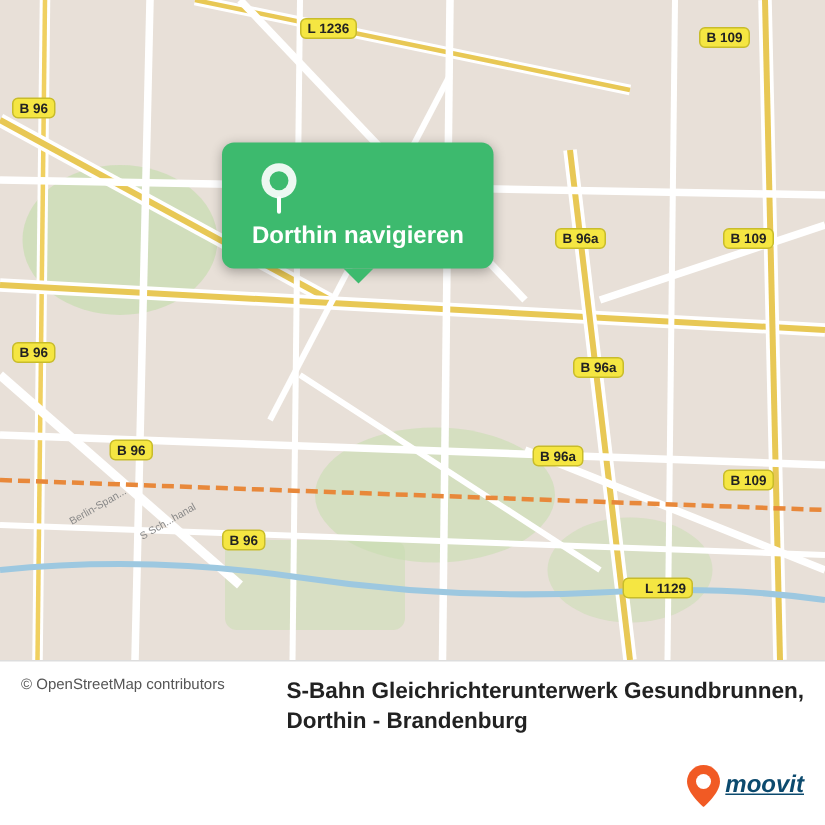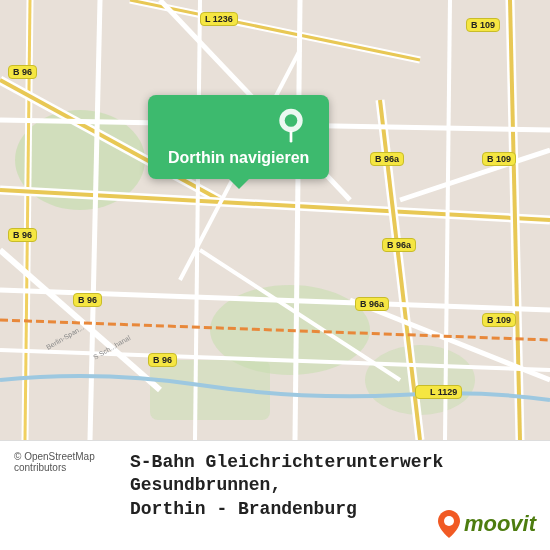--- a/index.html
+++ b/index.html
@@ -42,21 +42,21 @@
       background: #3dba6e;
       color: white;
       padding: 12px 20px 12px 20px;
       border-radius: 8px;
       font-size: 16px;
       font-weight: 600;
       white-space: nowrap;
       box-shadow: 0 2px 8px rgba(0,0,0,0.3);
       display: flex;
       flex-direction: column;
-      align-items: flex-end;
+      align-items: flex-start;
     }
 
     .nav-popup::after {
       content: '';
       position: absolute;
       bottom: -10px;
       left: 50%;
       transform: translateX(-50%);
       border-left: 10px solid transparent;
       border-right: 10px solid transparent;
@@ -81,46 +81,46 @@
       justify-content: space-between;
     }
 
     .attribution {
       font-size: 10px;
       color: #555;
       margin-bottom: 4px;
     }
 
     .location-title {
-      font-size: 18px;
+      font-size: 15px;
       font-weight: 600;
       color: #222;
       line-height: 1.3;
-      font-family: Liberation Mono, monospace;
     }
 
     .moovit-logo {
       position: absolute;
       bottom: 12px;
       right: 14px;
       display: flex;
       align-items: center;
       gap: 4px;
     }
 
     .moovit-pin {
       width: 22px;
       height: 28px;
     }
 
     .moovit-text {
-      font-size: 22px;
+      font-size: 16px;
       font-weight: 700;
-      color: #4d7c0f;
+      color: #0c4a6e;
       font-style: italic;
+      text-decoration: underline;
     }
 
     
     .road-badge {
       position: absolute;
       background: #f5e642;
       border: 1px solid #c8bc2a;
       border-radius: 4px;
       font-size: 9px;
       font-weight: 700;

